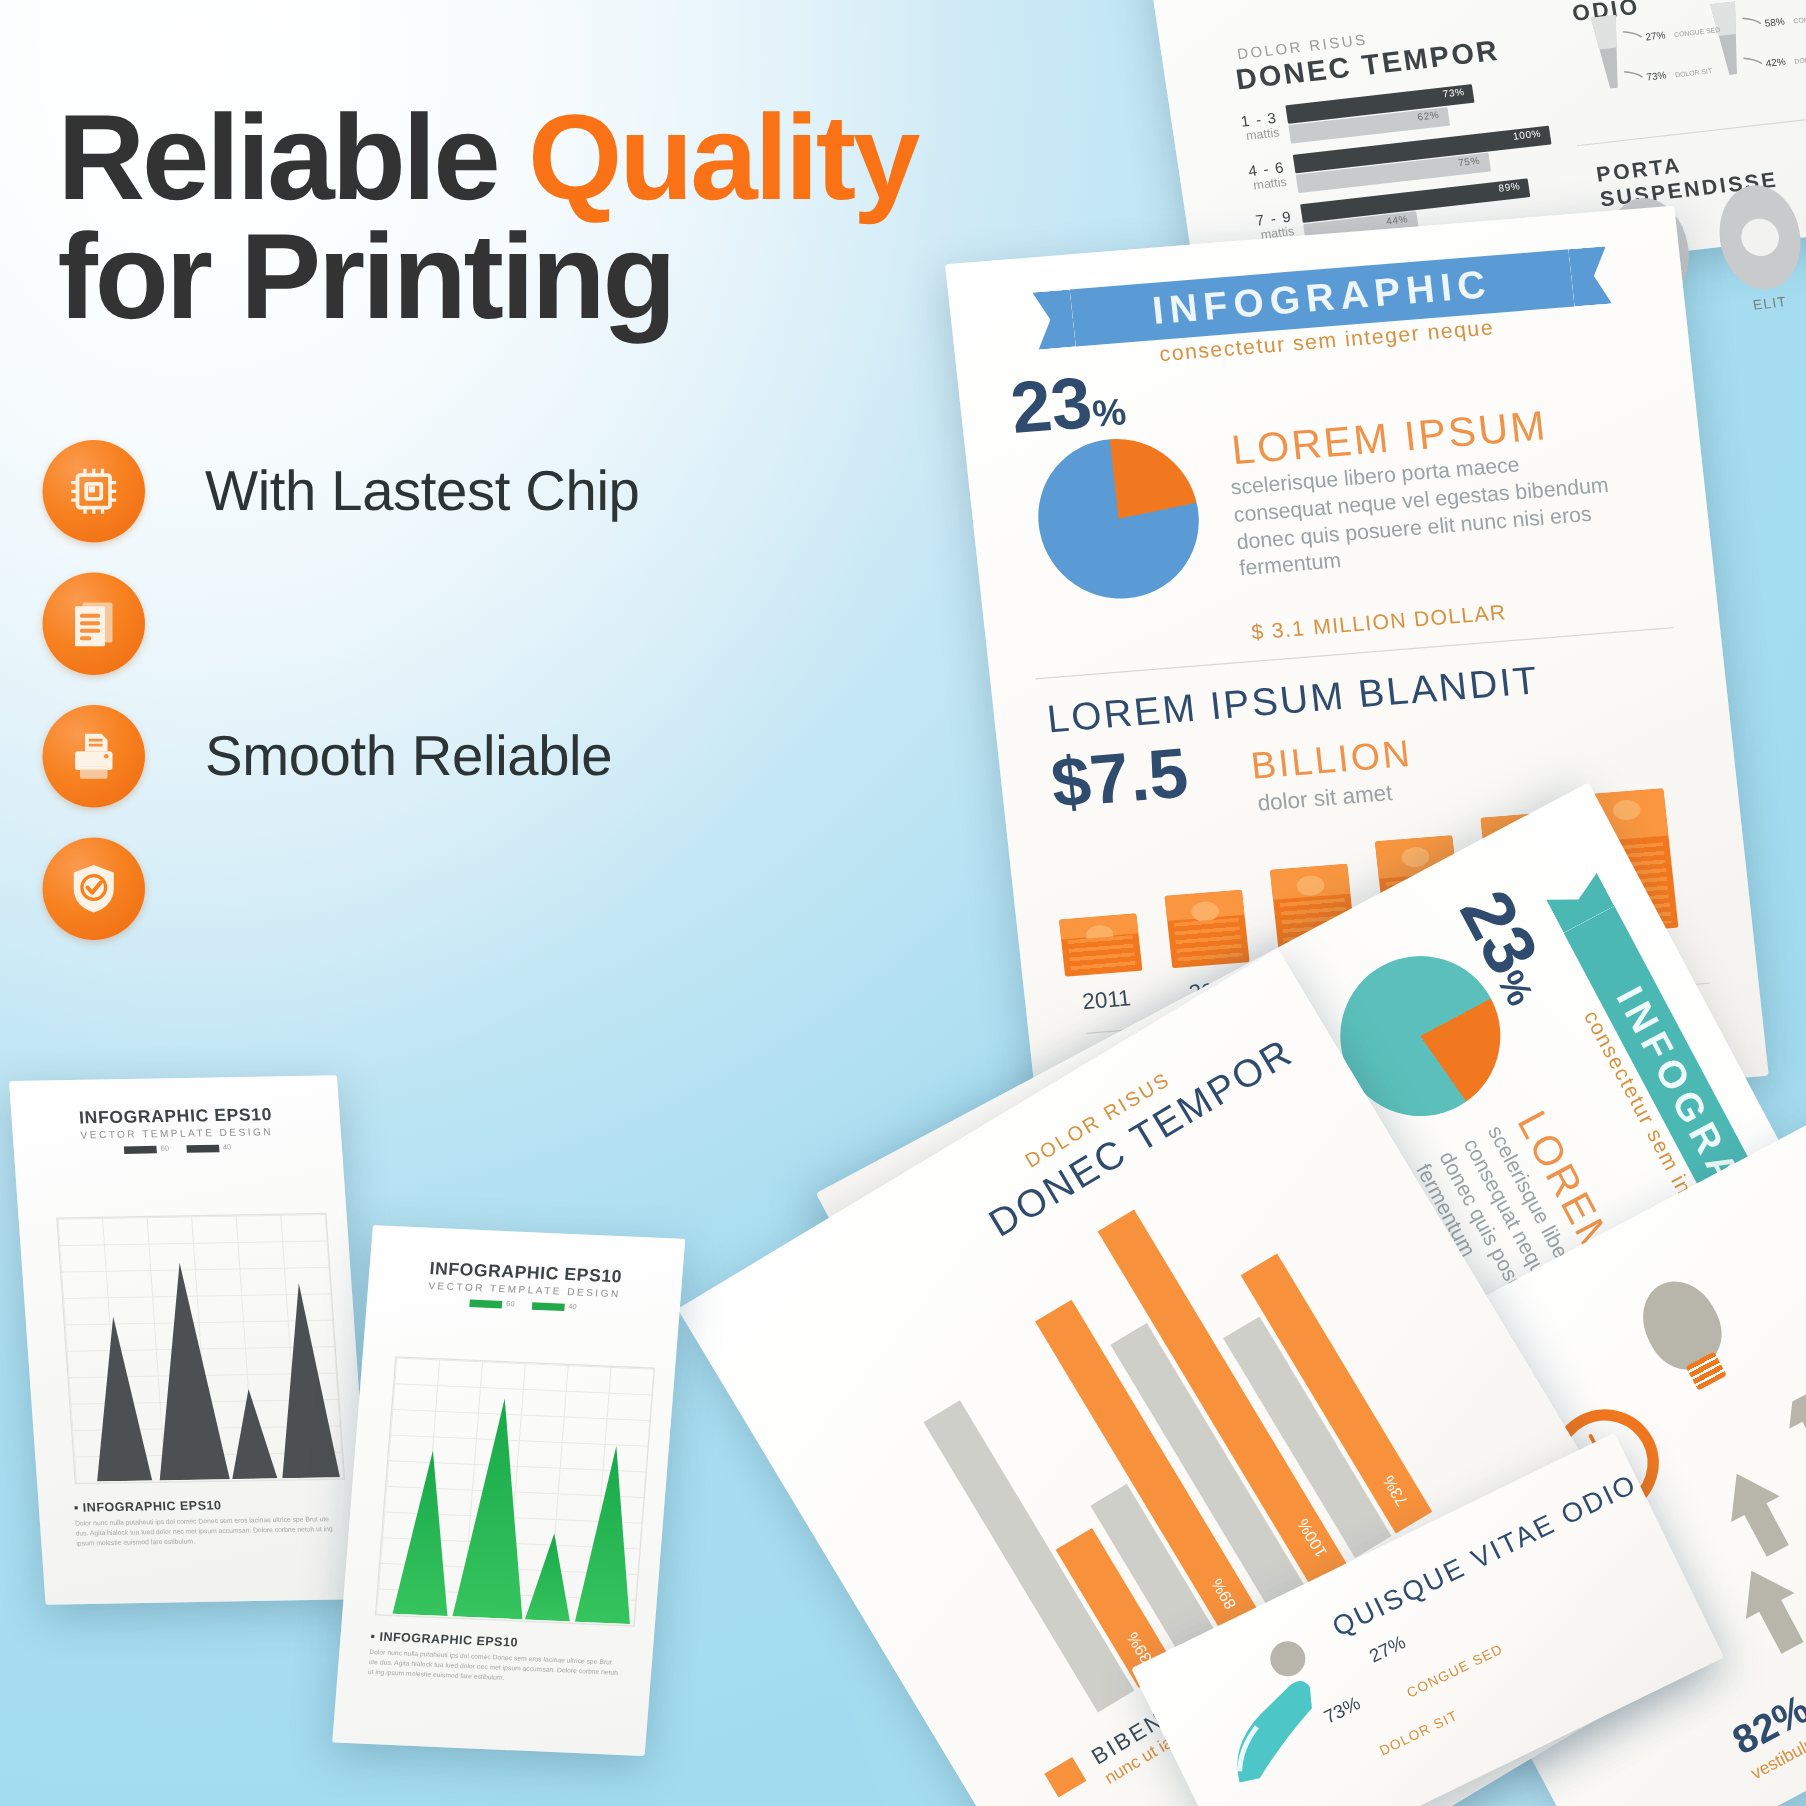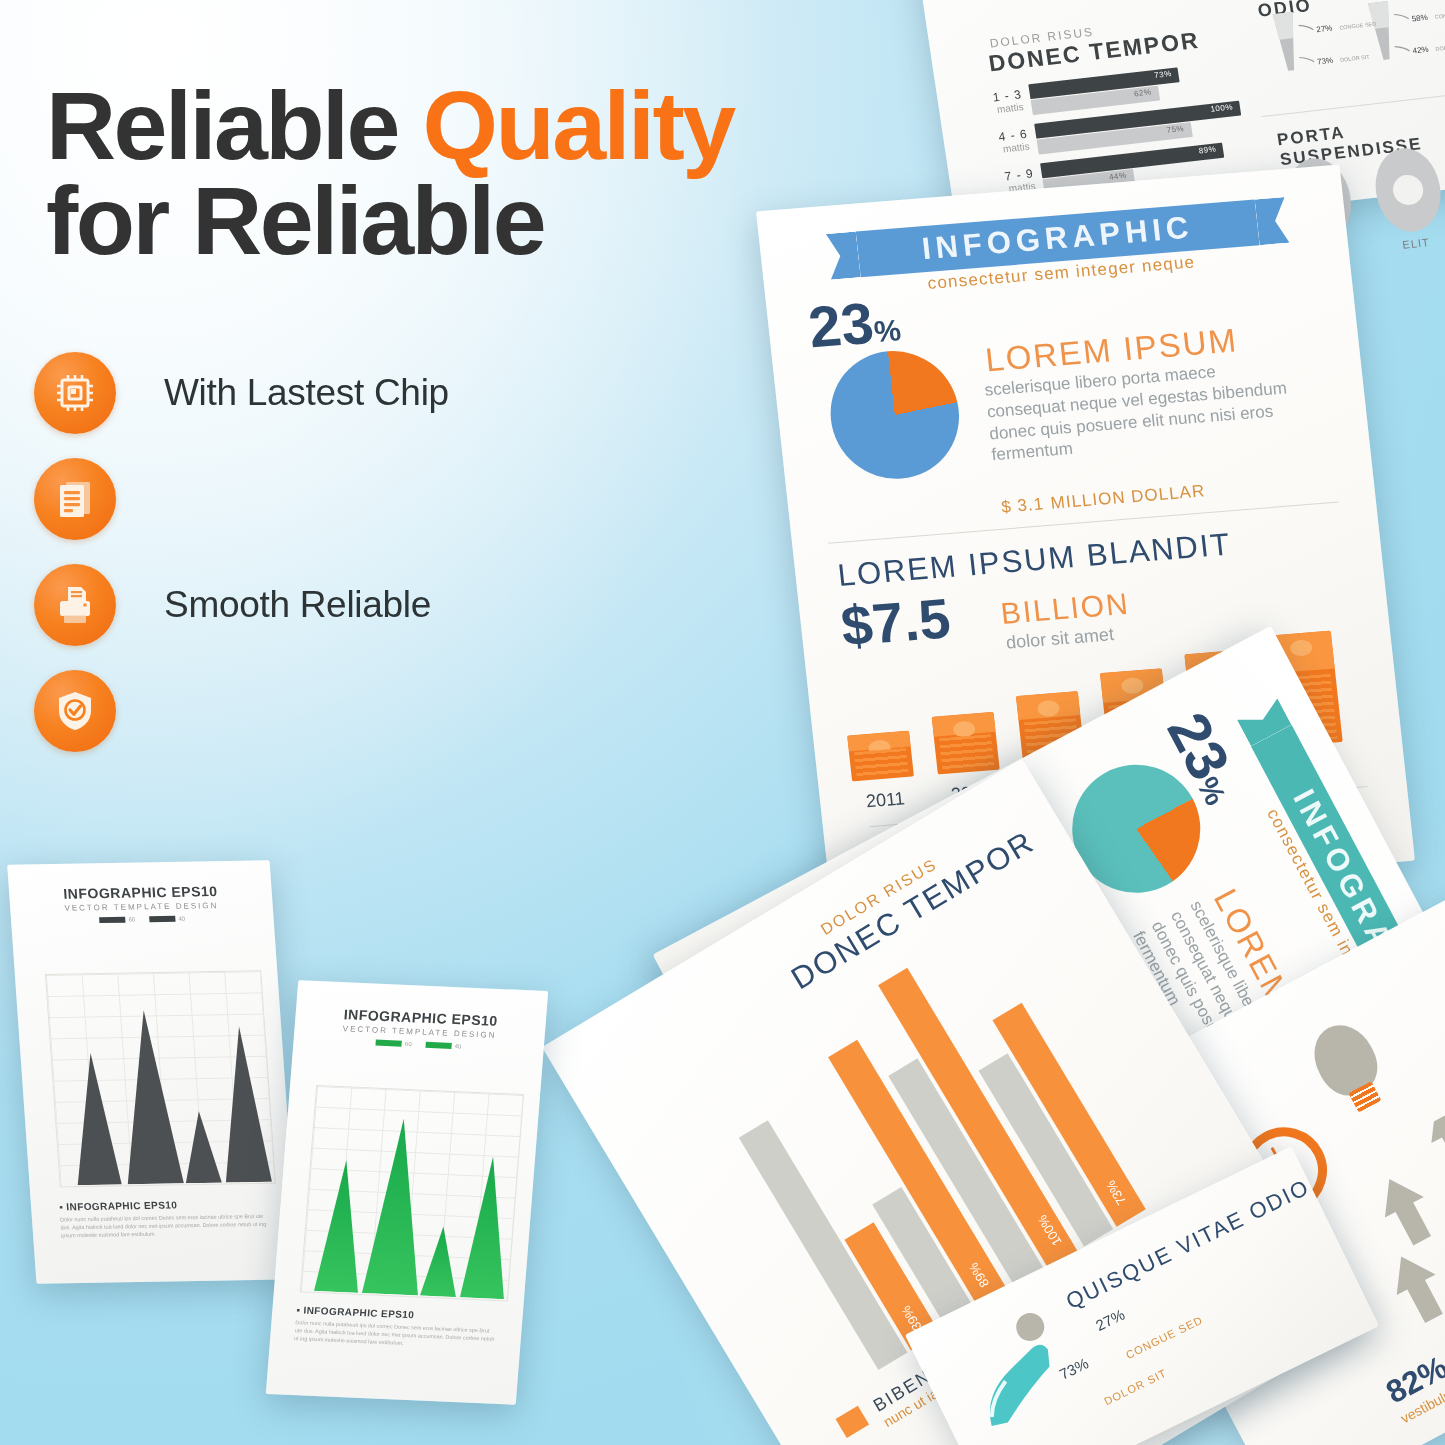--- a/index.html
+++ b/index.html
@@ -29,21 +29,21 @@
   .hl-accent{color:#f97316;}
 
   
   .features{position:absolute;left:34px;top:340px;width:640px;}
   .feature{display:flex;align-items:center;height:106px;}
   .feat-icon{width:82px;height:82px;border-radius:50%;flex:0 0 82px;
     background:radial-gradient(circle at 34% 28%, #fb9a4e 0%, #f7811f 45%, #ef6b12 100%);
     box-shadow:0 2px 6px rgba(180,90,20,.28);
     display:flex;align-items:center;justify-content:center;}
   .feat-icon svg{display:block;}
-  .feat-label{margin-left:48px;font-size:37px;color:#2d3436;font-weight:400;letter-spacing:-.3px;}
+  .feat-label{margin-left:48px;font-size:45px;color:#2d3436;font-weight:400;letter-spacing:-.3px;}
 
   
   .sheet{position:absolute;background:#fdfcfa;box-shadow:0 10px 34px rgba(40,70,90,.26);}
   .sheet.paper{background:linear-gradient(160deg,#ffffff 0%,#fbfaf7 55%,#f3f1ed 100%);}
 
   
   #sheet-main{
     left:793px;top:186px;width:585px;height:700px;
     transform:rotate(-6.2deg) skewY(1.6deg);
     transform-origin:50% 50%;
@@ -188,21 +188,21 @@
 <body>
 
 <div id="stage">
 
   <div class="bg"></div>
   <div class="bg-sheen"></div>
   <div class="bg-sheen2"></div>
 
   <div class="headline">
     <span class="hl-line"><span>Reliable </span><span class="hl-accent">Quality</span></span>
-    <span class="hl-line">for Reliable</span>
+    <span class="hl-line">for Printing</span>
   </div>
 
   <div class="features">
 
     <div class="feature">
       <div class="feat-icon">
         <svg width="48" height="48" viewBox="0 0 48 48" fill="none" stroke="#fdf2e6" stroke-width="3">
           <rect x="11" y="11" width="26" height="26" rx="2"></rect>
           <rect x="18" y="18" width="12" height="12" rx="1"></rect>
           <rect x="20" y="20" width="5" height="5" fill="#fdf2e6" stroke="none"></rect>

